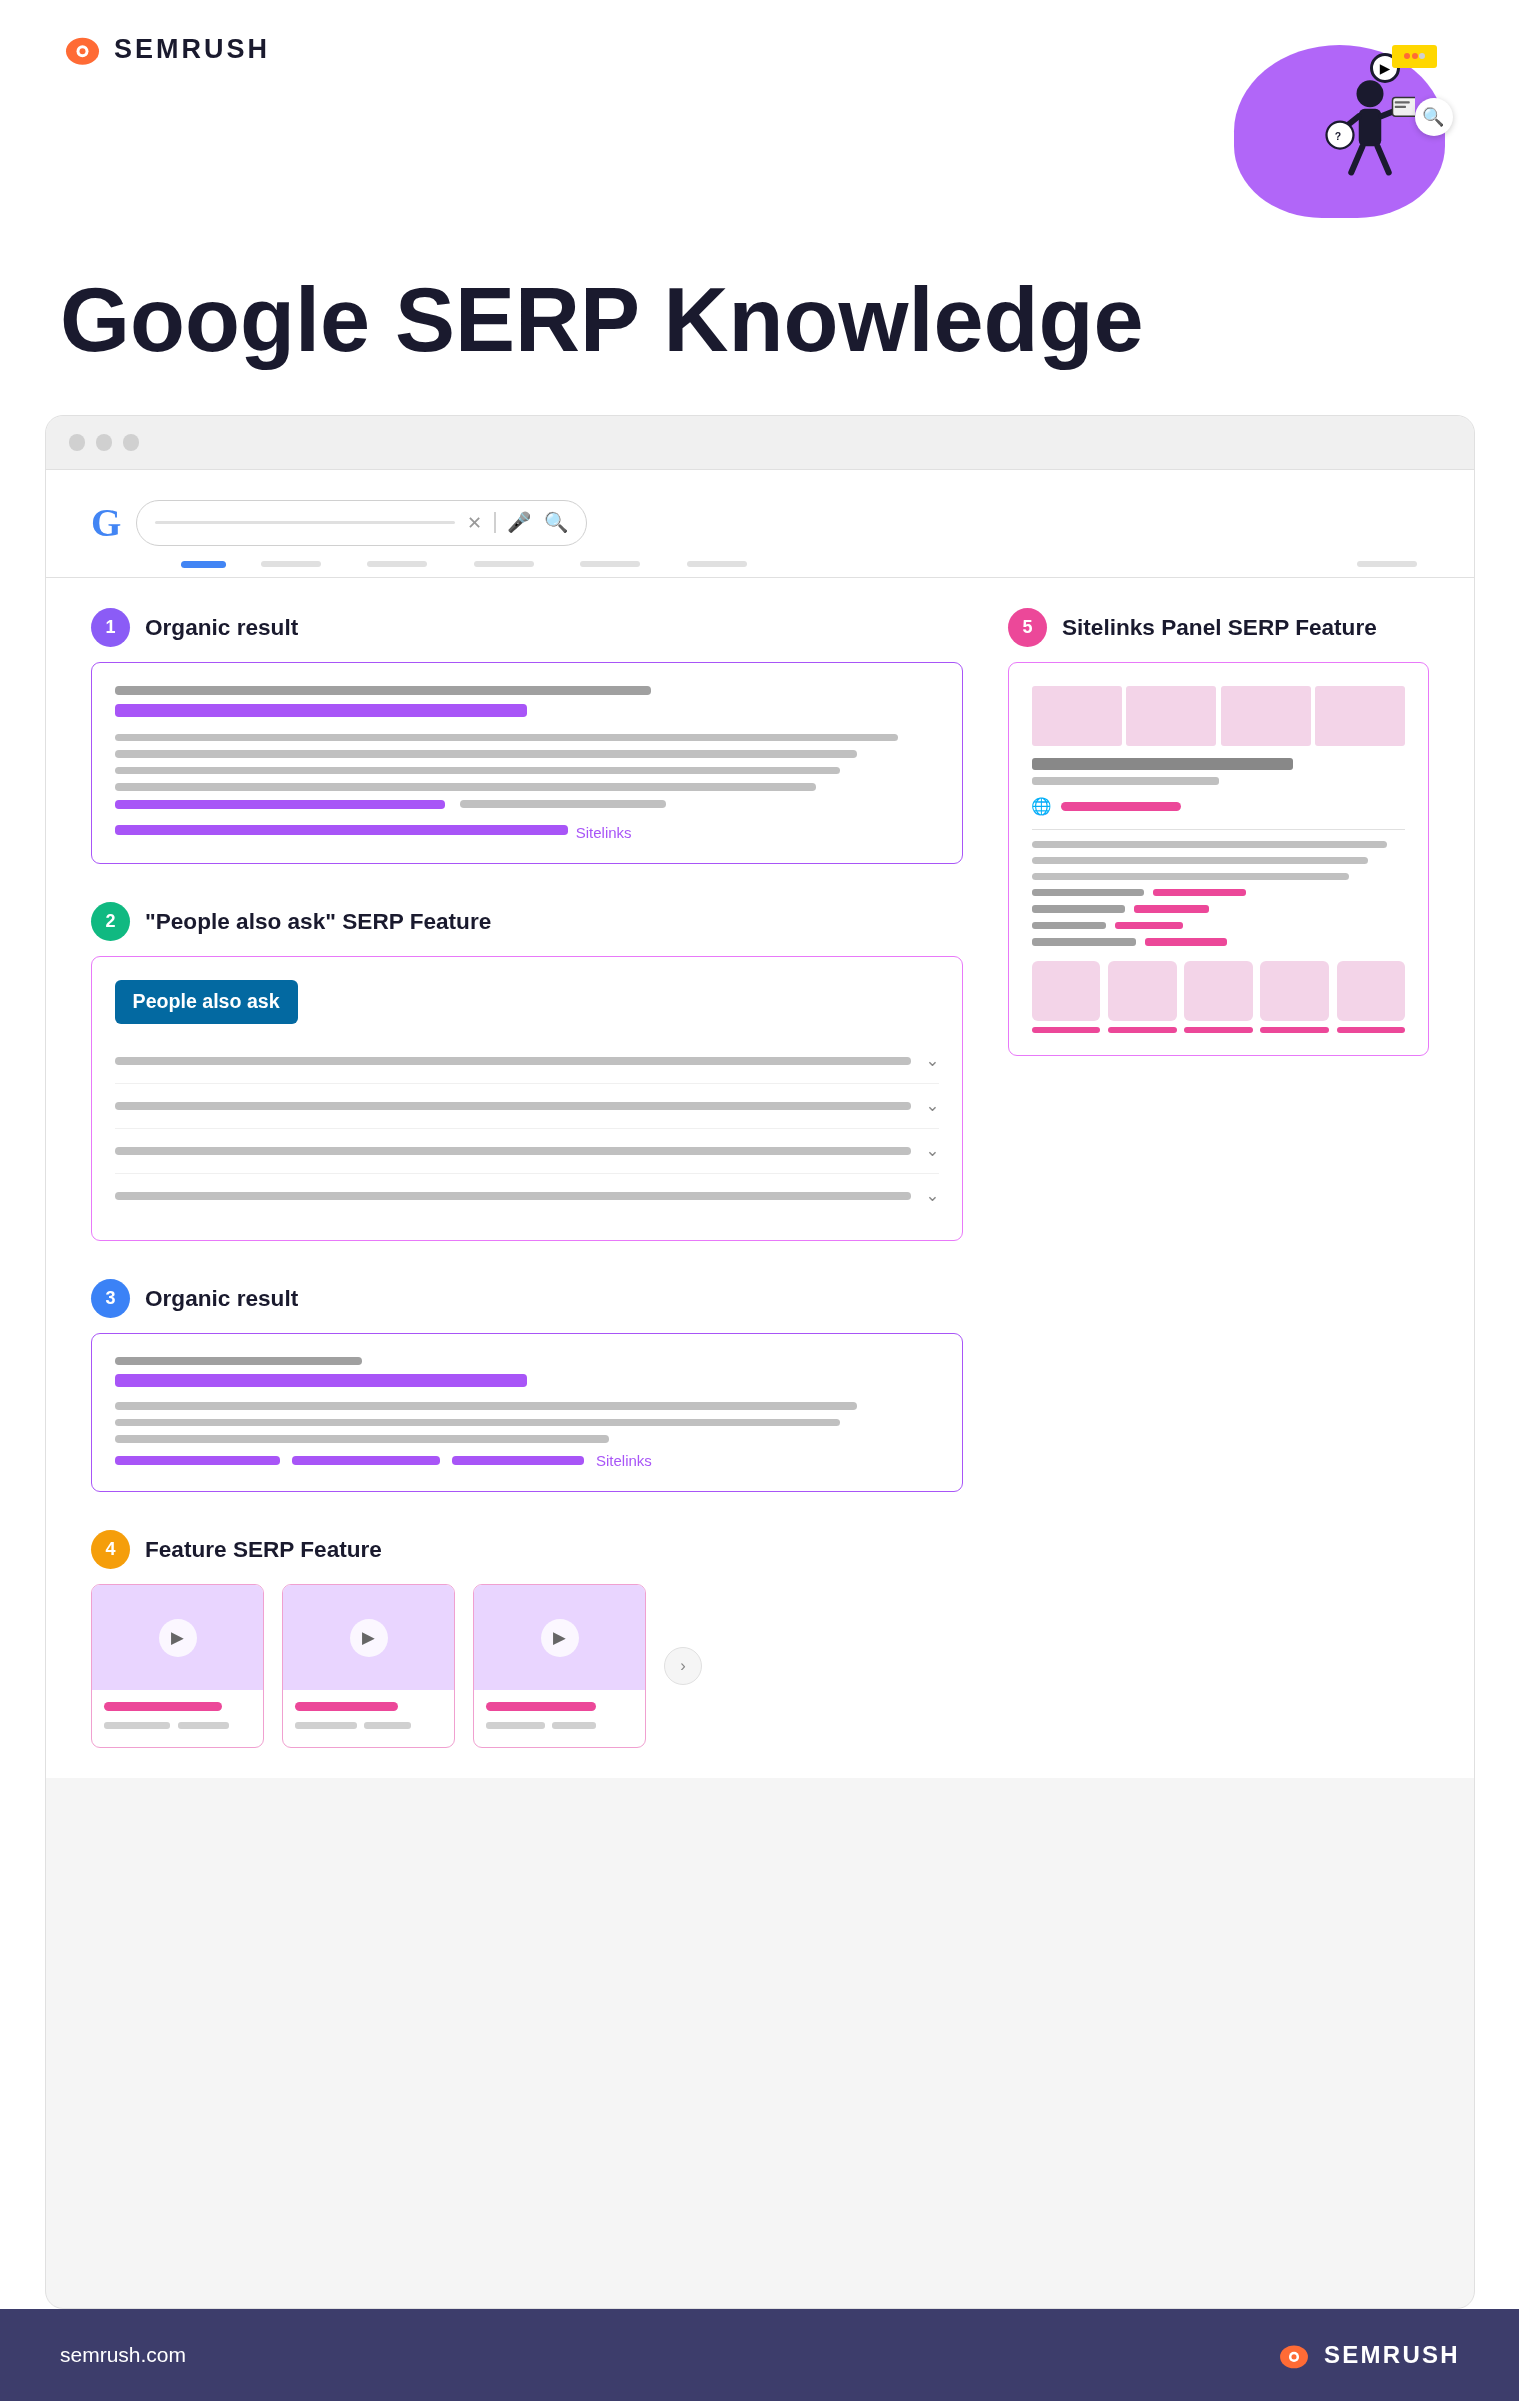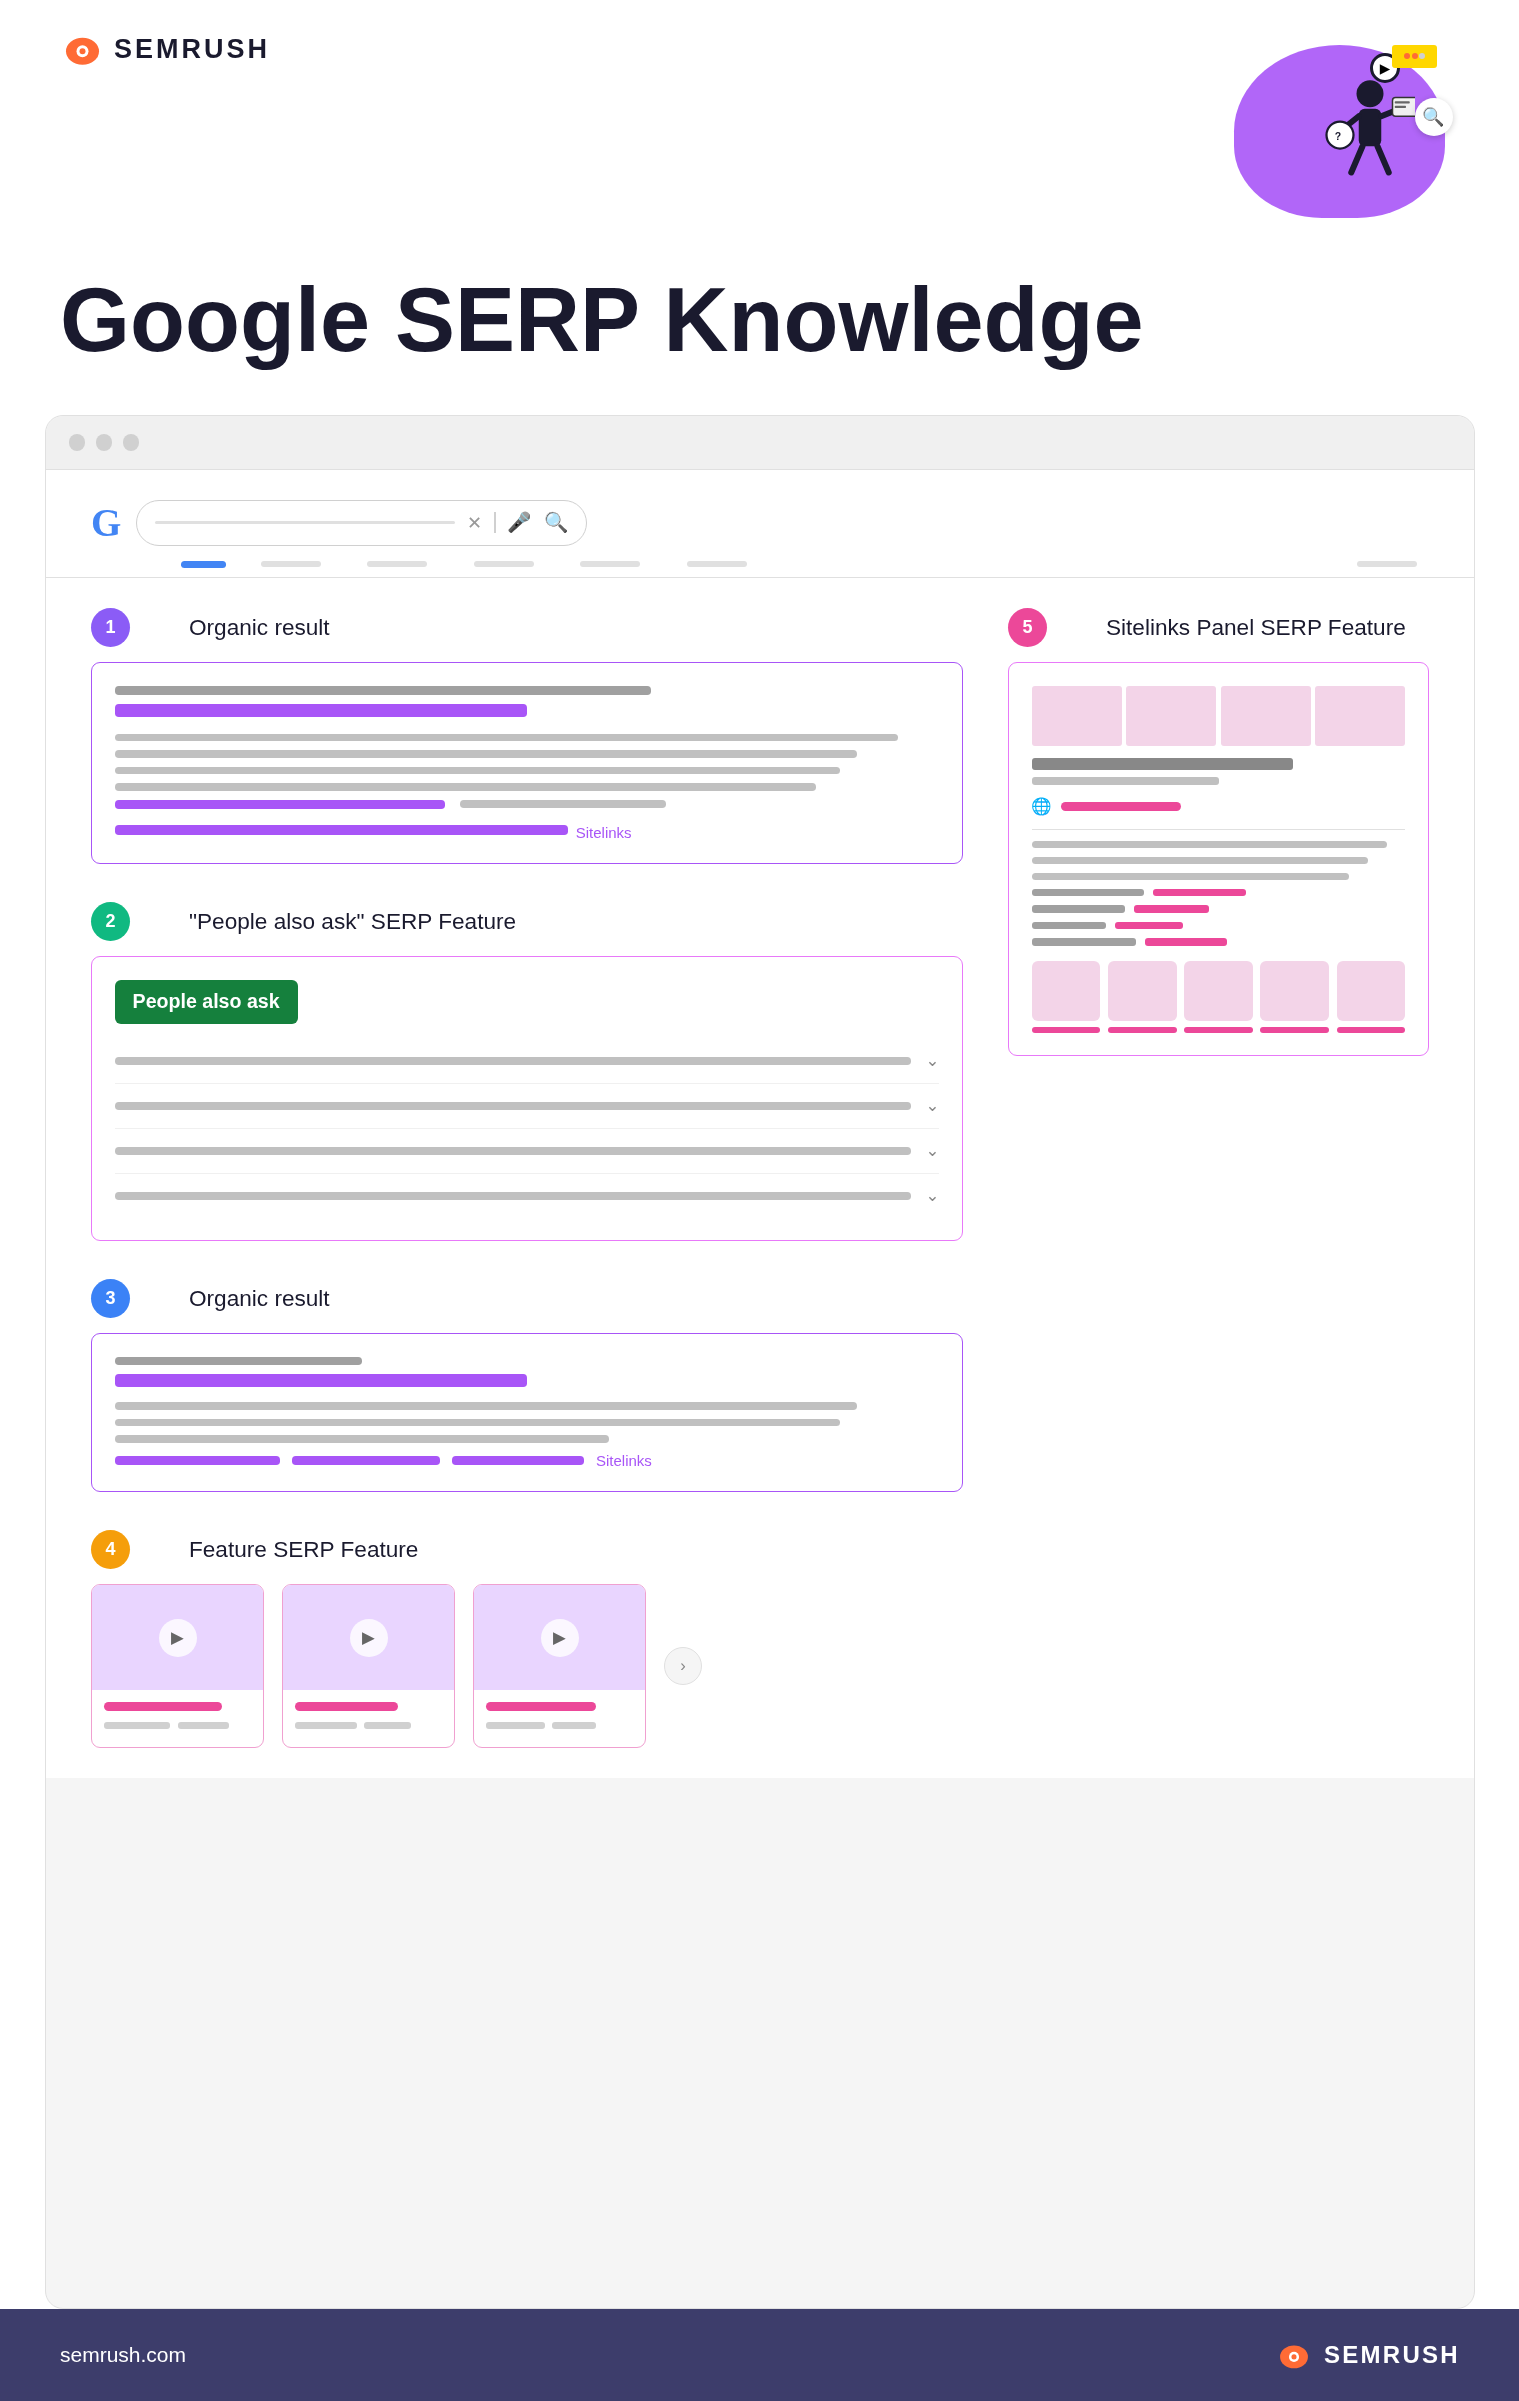--- a/index.html
+++ b/index.html
@@ -162,23 +162,22 @@
       color: white;
     }
     .num-purple { background: #8b5cf6; }
     .num-green { background: #10b981; }
     .num-blue { background: #3b82f6; }
     .num-orange { background: #f59e0b; }
     .num-pink { background: #ec4899; }
 
     .section-label-text {
       font-size: 22.6px;
-      font-weight: 400;
+      font-weight: 700;
       color: #1a1a2e;
-      margin-left: 44px;
     }
 
     
     .serp-card {
       border: 1.5px solid #e879f9;
       border-radius: 9px;
       padding: 22.6px;
       background: white;
     }
     .serp-card-purple {
@@ -197,21 +196,21 @@
 
     .sitelinks-label {
       text-align: right;
       color: #a855f7;
       font-size: 15px;
       margin-top: 4.5px;
     }
 
     
     .paa-header {
-      background: #15803d;
+      background: #0369a1;
       color: white;
       padding: 10.5px 18px;
       border-radius: 6px;
       font-size: 19.6px;
       font-weight: 700;
       display: inline-block;
       margin-bottom: 15px;
     }
     .paa-row {
       display: flex;

